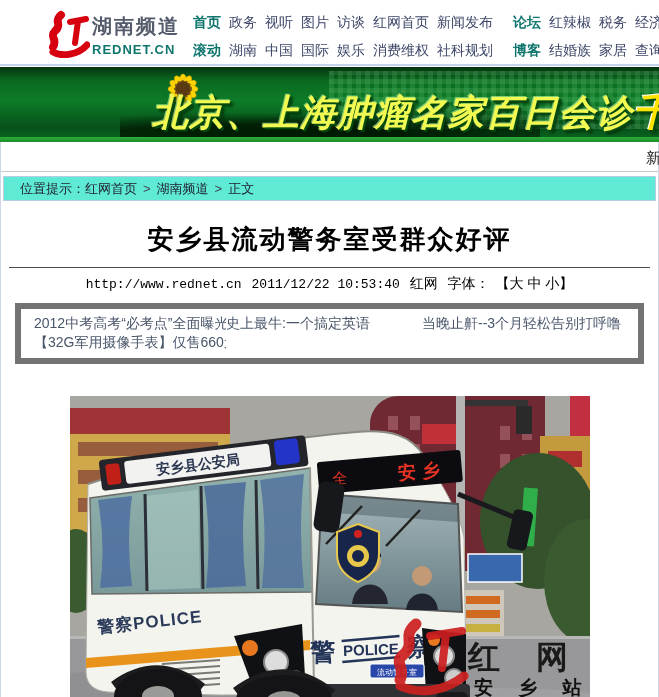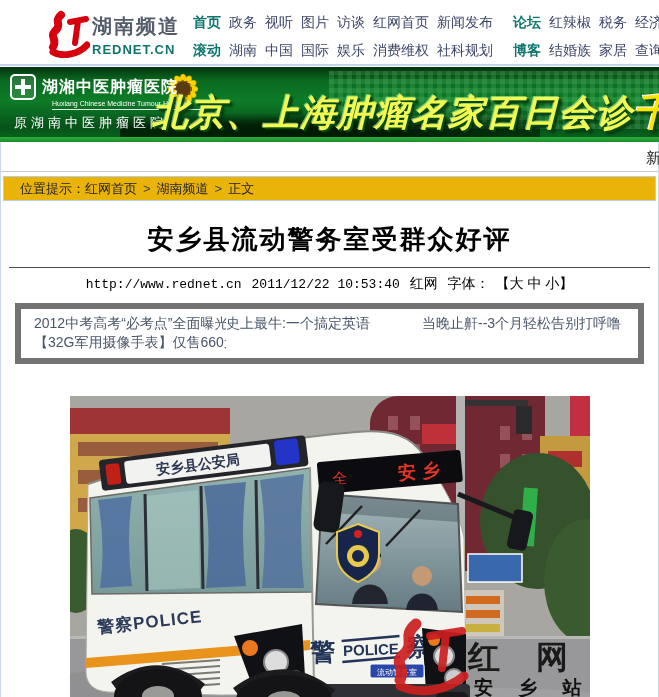--- a/index.html
+++ b/index.html
@@ -48,21 +48,21 @@
     text-shadow:2px 2px 0 #05490f,-1px -1px 0 rgba(200,255,160,.6),3px 3px 3px rgba(0,30,0,.8); }
   .hl-em { font-size:38px; color:#ffe400; letter-spacing:1px;
     text-shadow:2px 2px 0 #05490f,-1px -1px 0 #fff,3px 3px 4px rgba(0,30,0,.9); }
 
   
   .lower { border-left:1px solid #cdd9ea; border-right:1px solid #cdd9ea; min-height:553px; position:relative; }
   .ticker-strip { position:relative; height:30px; border-bottom:1px solid #c9c9c9; }
   .ticker-new { position:absolute; right:-3px; top:7px; font-size:15px; color:#222; }
 
   
-  .breadcrumb { margin:4px 2px 0; height:25px; line-height:23px; background:#eab308;
+  .breadcrumb { margin:4px 2px 0; height:25px; line-height:23px; background:#5eead4;
     border:1px solid #b8cce4; font-size:13px; color:#223; padding-left:16px; }
   .breadcrumb a { color:#223; text-decoration:none; cursor:pointer; }
   .bc-sep { margin:0 6px; color:#445; }
 
   
   .title { margin:21px 10px 10px; text-align:center; font-size:26px; font-weight:bold;
     letter-spacing:2px; color:#000; font-family:"Liberation Serif","DejaVu Serif",serif; }
   .title-rule { border-top:1px solid #4a4a4a; margin:0 8px; }
   .meta { margin-top:7px; text-align:center; font-size:14px; color:#000; }
   .meta .mono { font-family:"Liberation Mono","DejaVu Sans Mono",monospace; font-size:13px; }
@@ -100,28 +100,20 @@
     </div>
     <div class="nav-row">
       <span class="nav-lead">滚动</span><span>湖南</span><span>中国</span><span>国际</span><span>娱乐</span><span>消费维权</span><span>社科规划</span><span class="nav-lead nav-group2">博客</span><span>结婚族</span><span>家居</span><span>查询</span>
     </div>
   </div>
 </div>
 
 <div class="banner">
   <div class="banner-pixels"></div>
   <div class="banner-dark"></div>
-  <div class="hospital">
-    <div class="hosp-row1">
-      <div class="cross-icon"></div>
-      <span class="hosp-name">湖湘中医肿瘤医院</span>
-    </div>
-    <div class="hosp-en">Huxiang Chinese Medicine Tumour Hospital</div>
-    <div class="hosp-orig">原湖南中医肿瘤医院</div>
-  </div>
   <svg class="sunflower" width="62" height="50" viewBox="0 0 62 50">
     <g transform="translate(31,22)">
       <g fill="#ffd400" stroke="#d8a400" stroke-width="0.5">
         <ellipse rx="5" ry="15" transform="rotate(0)"></ellipse>
           <ellipse rx="5" ry="15" transform="rotate(30)"></ellipse>
         <ellipse rx="5" ry="15" transform="rotate(60)"></ellipse>
           <ellipse rx="5" ry="15" transform="rotate(90)"></ellipse>
         <ellipse rx="5" ry="15" transform="rotate(120)"></ellipse>
           <ellipse rx="5" ry="15" transform="rotate(150)"></ellipse>
       </g>

